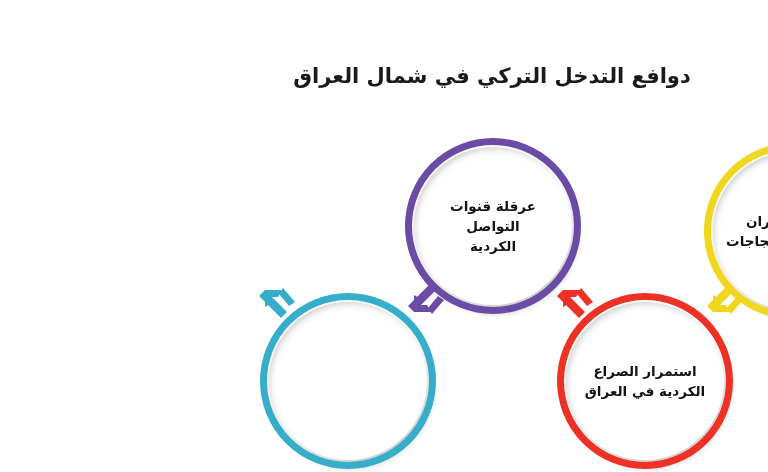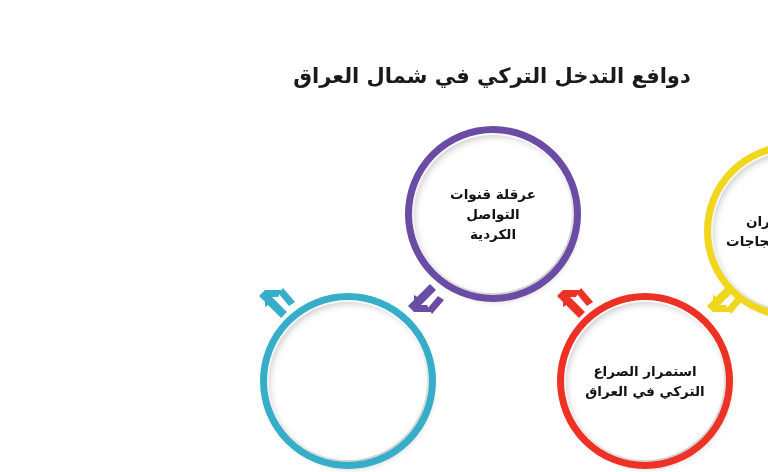--- a/index.html
+++ b/index.html
@@ -98,34 +98,34 @@
 
   <div class="title">دوافع التدخل التركي في شمال العراق</div>
 
 
   <div class="node" style="left:152px;top:285px;">
     <div class="shadow"></div>
     <div class="inner"></div>
     <div class="ring" style="border-color:#36aec9;"></div>
   </div>
 
-  <div class="node" style="left:297px;top:118px;">
+  <div class="node" style="left:297px;top:130px;">
     <div class="shadow"></div>
     <div class="inner"></div>
     <div class="ring" style="border-color:#6a4ca5;"></div>
     <div class="label">عرقلة قنوات التواصل
 الكردية</div>
   </div>
 
   <div class="node" style="left:449px;top:285px;">
     <div class="shadow"></div>
     <div class="inner"></div>
     <div class="ring" style="border-color:#ed3124;"></div>
     <div class="label">استمرار الصراع
-التركي في العراق</div>
+الكردية في العراق</div>
   </div>
 
   <div class="node" style="left:596px;top:135px;">
     <div class="shadow"></div>
     <div class="inner"></div>
     <div class="ring" style="border-color:#f0d61c;"></div>
     <div class="label">استمرار إيران
 بمواجهة الاحتجاجات</div>
   </div>
 

